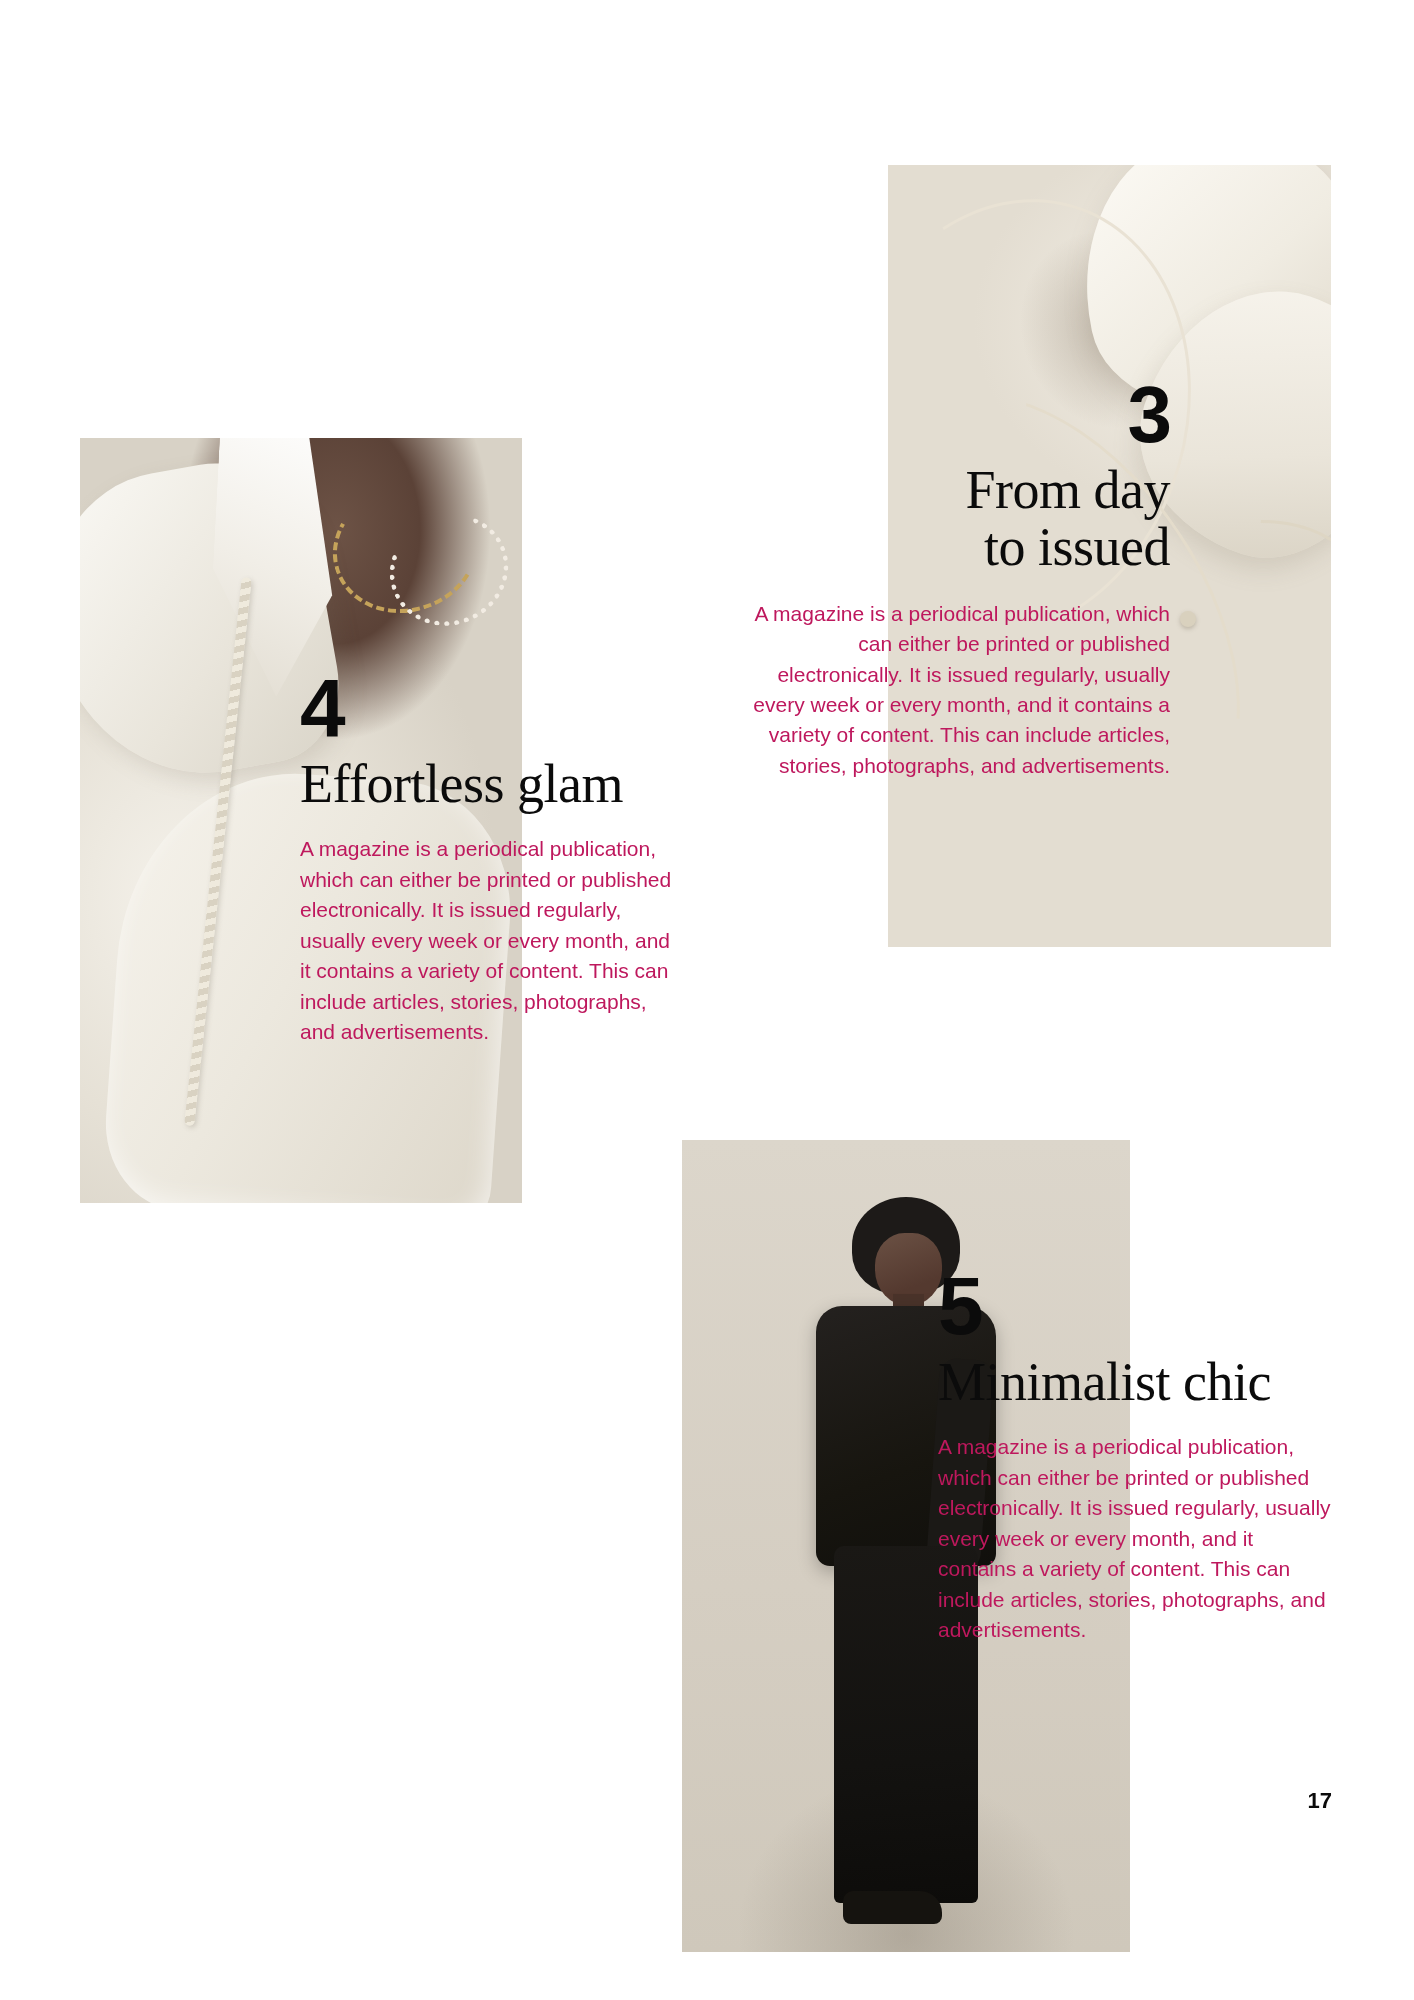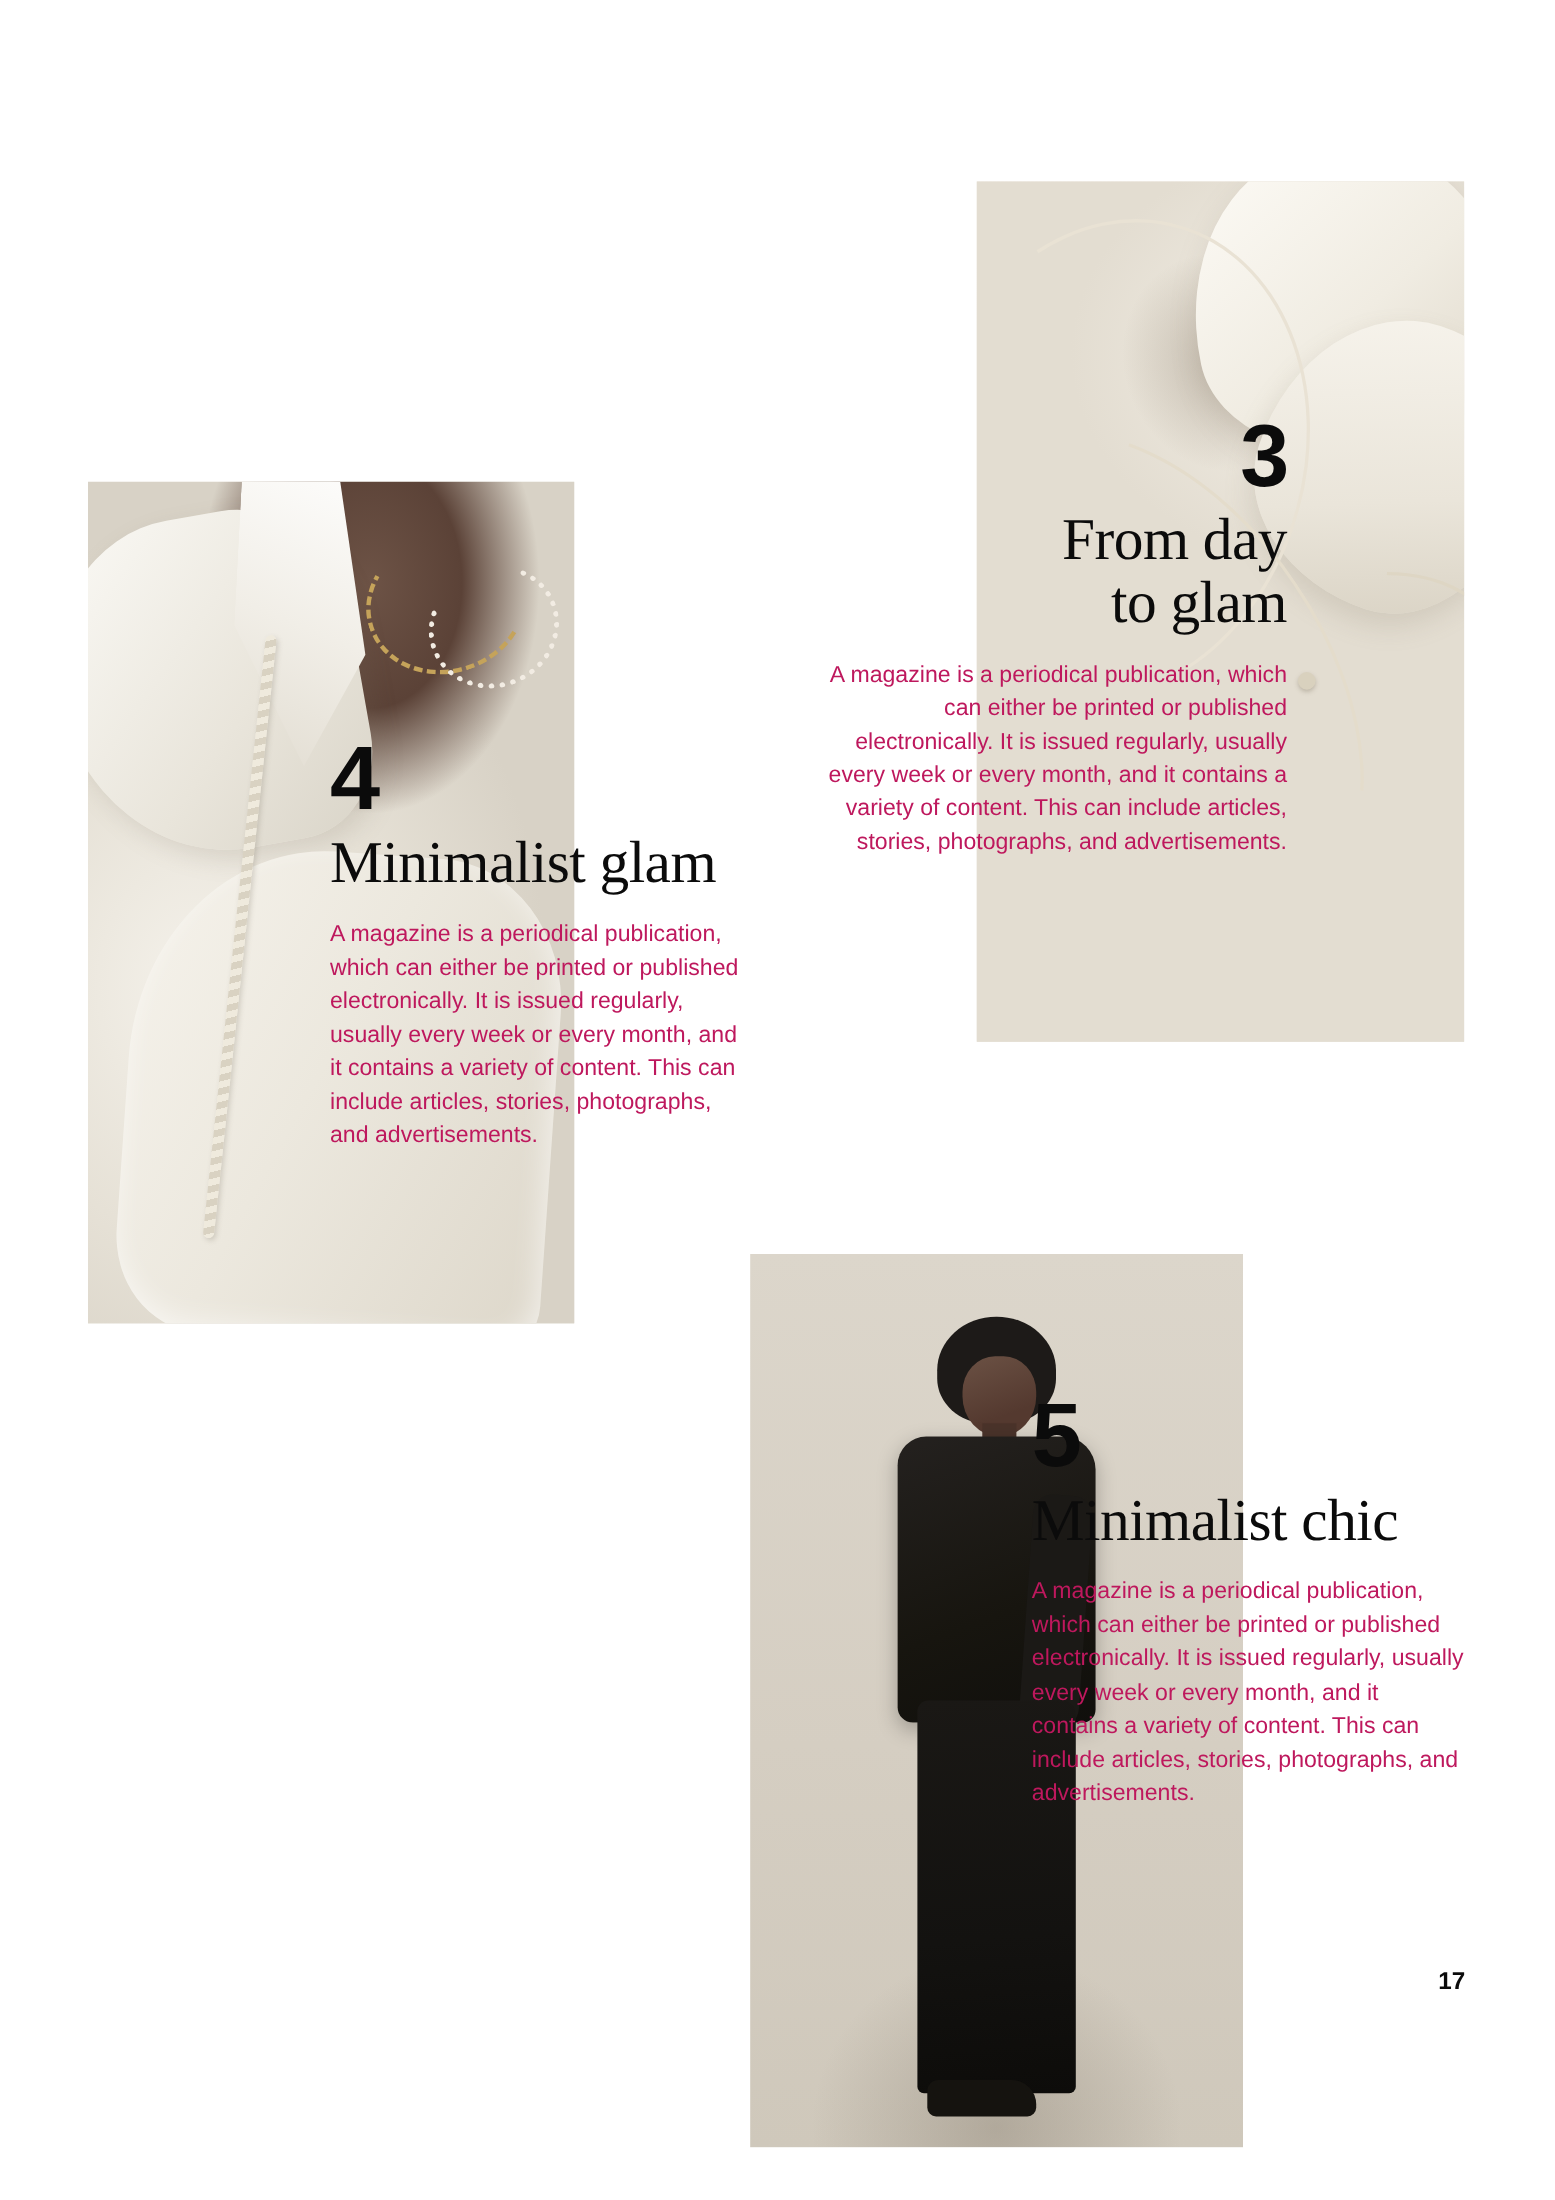--- a/index.html
+++ b/index.html
@@ -356,28 +356,28 @@
     <div class="model-jacket"></div>
     <div class="model-arm"></div>
     <div class="model-pants"></div>
     <div class="model-shoe"></div>
   </div>
 
   <div class="block block-3">
     <div class="num">3</div>
     <div class="headline">
       <span>From day</span><br>
-      <span>to glam</span>
+      <span>to issued</span>
     </div>
     <div class="body">A magazine is a periodical publication, which can either be printed or published electronically. It is issued regularly, usually every week or every month, and it contains a variety of content. This can include articles, stories, photographs, and advertisements.</div>
   </div>
 
   <div class="block block-4">
     <div class="num">4</div>
-    <div class="headline">Minimalist glam</div>
+    <div class="headline">Effortless glam</div>
     <div class="body">A magazine is a periodical publication, which can either be printed or published electronically. It is issued regularly, usually every week or every month, and it contains a variety of content. This can include articles, stories, photographs, and advertisements.</div>
   </div>
 
   <div class="block block-5">
     <div class="num">5</div>
     <div class="headline">Minimalist chic</div>
     <div class="body">A magazine is a periodical publication, which can either be printed or published electronically. It is issued regularly, usually every week or every month, and it contains a variety of content. This can include articles, stories, photographs, and advertisements.</div>
   </div>
 
   <div class="page-number">17</div>

